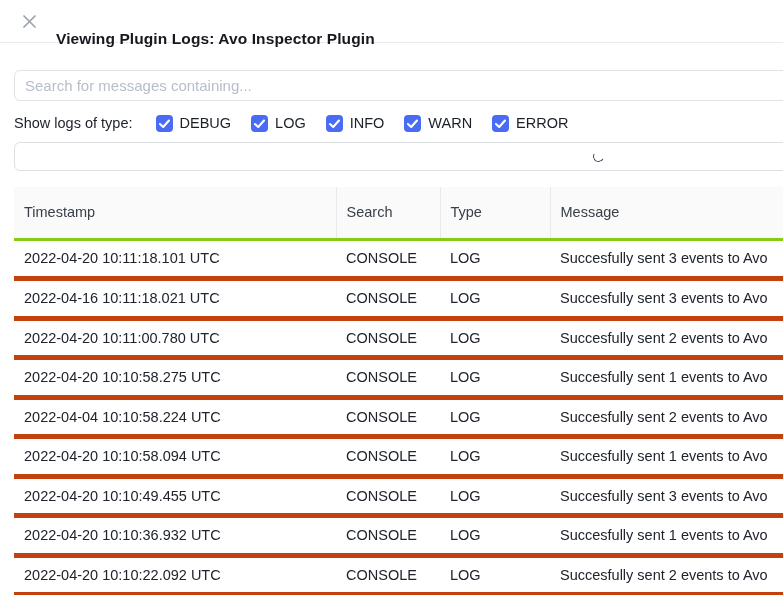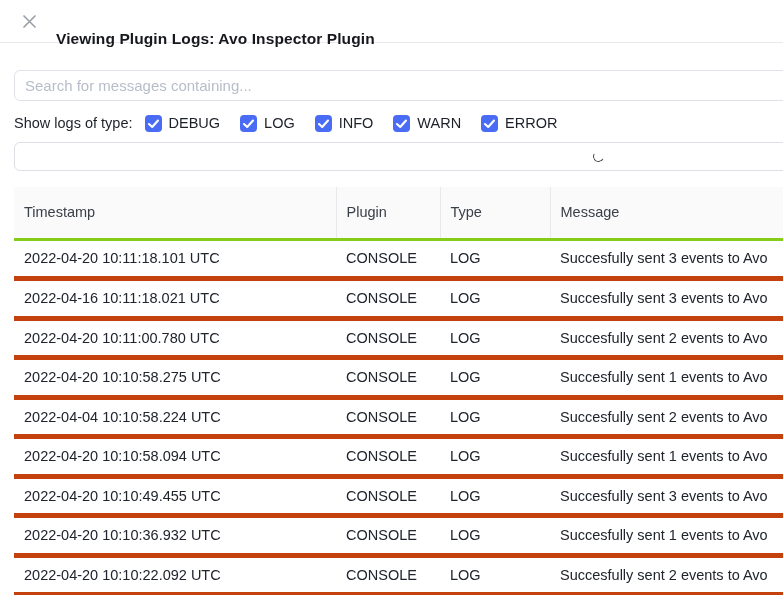--- a/index.html
+++ b/index.html
@@ -50,21 +50,21 @@
   }
   .search-input::placeholder { color: #b7bdc9; }
   
   .filters {
     margin-top: 11px;
     height: 22px;
     display: flex;
     align-items: center;
     font-size: 14.5px;
   }
-  .filters-label { color: #1c2027; margin-right: 12px; }
+  .filters-label { color: #1c2027; margin-right: 23px; }
   .filter {
     display: inline-flex;
     align-items: center;
     margin-right: 20px;
     cursor: pointer;
   }
   .checkbox {
     width: 17px; height: 17px;
     border-radius: 4px;
     display: inline-flex;
@@ -197,21 +197,21 @@
   <table class="log-table">
     <colgroup>
       <col style="width:322px">
         <col style="width:104px">
         <col style="width:110px">
         <col>
     </colgroup>
     <thead>
       <tr>
         <th class="divided">Timestamp</th>
-        <th class="divided">Plugin</th>
+        <th class="divided">Search</th>
         <th class="divided">Type</th>
         <th>Message</th>
       </tr>
     </thead>
     <tbody id="log-body">
         <tr>
           <td>2022-04-20 10:11:18.101 UTC</td>
           <td>CONSOLE</td>
           <td>LOG</td>
           <td>Succesfully sent 3 events to Avo</td>

